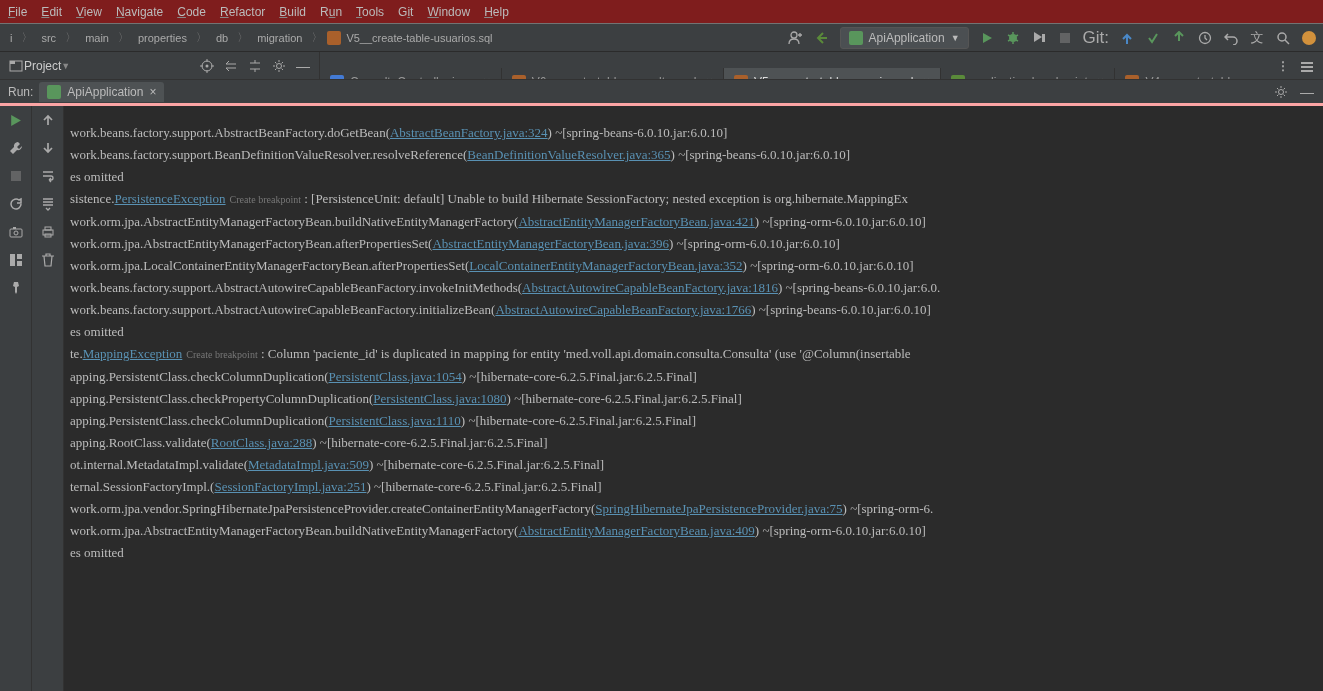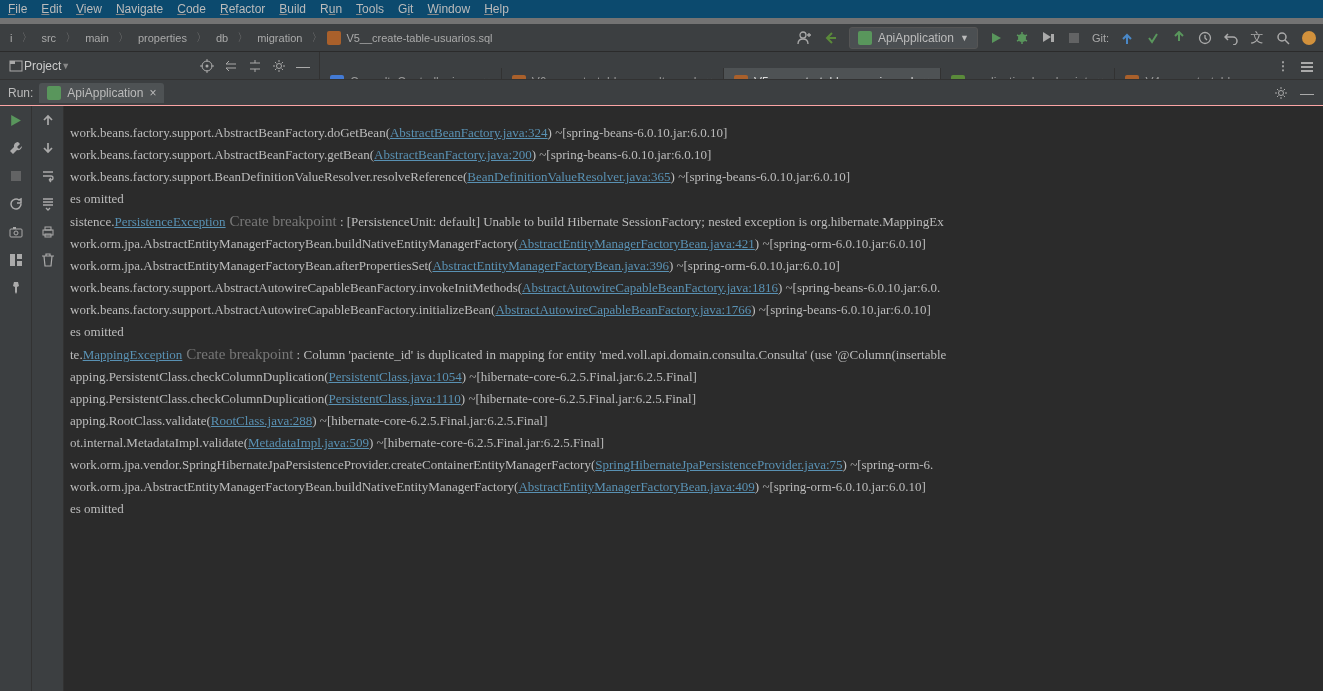--- a/index.html
+++ b/index.html
@@ -1,17 +1,17 @@
 <!DOCTYPE html>
 <html><head>
 <meta charset="utf-8">
 <style>
 * { margin:0; padding:0; box-sizing:border-box; }
 body { font-family:"Segoe UI",Arial,sans-serif; font-size:12px; background:#2b2b2b; color:#bbb; overflow:hidden; width:1323px; height:691px; }
-.menubar { display:flex; align-items:center; height:24px; padding:0 8px; background:#0c4a6e; border-bottom:6px solid #737373; gap:14px; }
+.menubar { display:flex; align-items:center; height:24px; padding:0 8px; background:#7f1d1d; border-bottom:1px solid #737373; gap:14px; }
 .menubar .mi { color:#bbb; cursor:pointer; }
 .menubar .mi u { text-decoration:underline; text-decoration-color:#888; }
 .navbar { display:flex; align-items:center; height:28px; background:#3c3f41; border-bottom:1px solid #2b2b2b; padding:0 6px; }
 .crumbs { display:flex; align-items:center; gap:1px; font-size:11px; color:#aaa; }
 .crumb { padding:2px 4px; }
 .crumb.sep { color:#777; }
 .nav-right { margin-left:auto; display:flex; align-items:center; gap:10px; }
 .icon { display:inline-flex; align-items:center; justify-content:center; width:16px; height:16px; color:#aaa; }
 .run-config { display:flex; align-items:center; gap:6px; background:#4b4f52; border:1px solid #555; border-radius:3px; padding:2px 8px; height:22px; }
 .tabbar { display:flex; align-items:stretch; height:28px; background:#3c3f41; border-bottom:1px solid #323232; }
@@ -21,30 +21,30 @@
 .tabs { display:flex; align-items:center; overflow:hidden; flex:1; }
 .tab { display:flex; align-items:center; gap:6px; padding:0 10px; height:100%; border-right:1px solid #323232; color:#999; white-space:nowrap;margin-top:32px; }
 .tab.active { background:#4e5254; color:#ddd; }
 .tab .close { color:#888; font-size:13px; margin-left:3px; }
 .fi { width:14px; height:14px; display:inline-block; border-radius:2px; }
 .fi-java { background:#437ad4; }
 .fi-sql { background:#a9602b; }
 .fi-prop { background:#5a8a3a; }
 .fi-run { background:#59965c; }
 .tab-more { display:flex; align-items:center; padding:0 8px; gap:8px; }
-.runbar { display:flex; align-items:center; height:26px; background:#3c3f41; border-bottom:1px solid #fca5a5; padding:0 8px; font-size:12px;justify-content:center; }
+.runbar { display:flex; align-items:center; height:26px; background:#3c3f41; border-bottom:3px solid #fca5a5; padding:0 8px; font-size:12px;justify-content:center; }
 .runbar .tab-run { display:flex; align-items:center; gap:6px; background:#4e5254; padding:3px 8px; border-radius:3px 3px 0 0; margin-left:6px; }
 .runbar-tools { margin-left:auto; display:flex; gap:10px; }
 .main { display:flex; height:calc(691px - 24px - 28px - 28px - 26px); }
 .gutter { width:32px; background:#3c3f41; display:flex; flex-direction:column; align-items:center; padding-top:6px; gap:12px; border-right:1px solid #323232; }
 .gutter2 { width:32px; background:#3c3f41; display:flex; flex-direction:column; align-items:center; padding-top:6px; gap:12px; border-right:1px solid #323232; }
 .console { flex:1; background:#2b2b2b; font-family:Liberation Serif, serif; font-size:13px; line-height:22px; padding:16px 0 4px 2px; overflow:hidden; white-space:nowrap; color:#bcbcbc; }
 .ln { padding:0 4px; }
 .lk { color:#5991b3; text-decoration:underline; cursor:pointer; }
-.bp { color:#777; font-size:15px; margin-left:4px; }
+.bp { color:#777; font-size:10px; margin-left:4px; }
 svg { display:block; }
 </style>
 </head>
 <body>
 
 <div class="menubar">
   <span class="mi"><u>F</u>ile</span>
   <span class="mi"><u>E</u>dit</span>
   <span class="mi"><u>V</u>iew</span>
   <span class="mi"><u>N</u>avigate</span>
@@ -108,21 +108,21 @@
         <svg width="14" height="14" viewBox="0 0 14 14">
           <path d="M2 1l8 5-8 5z" fill="#aaa"></path>
           <rect x="10" y="3" width="3" height="8" fill="#aaa"></rect>
         </svg>
       </span>
     <span class="icon" style="opacity:.5">
         <svg width="12" height="12" viewBox="0 0 12 12">
           <rect x="1" y="1" width="10" height="10" fill="#888"></rect>
         </svg>
       </span>
-    <span style="color:#aaa;font-size:11px">Git:</span>
+    <span style="color:#aaa;font-size:17px">Git:</span>
     <span class="icon">
         <svg width="14" height="14" viewBox="0 0 14 14">
           <path d="M7 13V4M3 8l4-4 4 4" stroke="#4a88c7" stroke-width="2" fill="none"></path>
         </svg>
       </span>
     <span class="icon">
         <svg width="14" height="14" viewBox="0 0 14 14">
           <path d="M3 7l3 4 5-8" stroke="#59965c" stroke-width="2" fill="none"></path>
         </svg>
       </span>
@@ -321,31 +321,33 @@
         </svg>
       </span>
     <span class="icon">
         <svg width="14" height="14" viewBox="0 0 14 14">
           <path d="M3 3h8l-1 10H4zM5 3V1h4v2M1 3h12" stroke="#aaa" fill="none" stroke-width="1.2"></path>
         </svg>
       </span>
   </div>
   <div class="console" id="console">
       <div class="ln"><span>work.beans.factory.support.AbstractBeanFactory.doGetBean(</span><span class="lk">AbstractBeanFactory.java:324</span><span>) ~[spring-beans-6.0.10.jar:6.0.10]</span></div>
-      <div class="ln"><span>work.beans.factory.support.AbstractBeanFactory.getBean(</span><span class="lk">AbstractBeanFactory.java:200</span><span>) ~[spring-beans-6.0.10.jar:6.0.10]</span></div>
       <div class="ln"><span>work.beans.factory.support.BeanDefinitionValueResolver.resolveReference(</span><span class="lk">BeanDefinitionValueResolver.java:365</span><span>) ~[spring-beans-6.0.10.jar:6.0.10]</span></div>
       <div class="ln"><span>es omitted</span></div>
       <div class="ln"><span>sistence.</span><span class="lk">PersistenceException</span><span class="bp">Create breakpoint</span><span> : [PersistenceUnit: default] Unable to build Hibernate SessionFactory; nested exception is org.hibernate.MappingEx</span></div>
       <div class="ln"><span>work.orm.jpa.AbstractEntityManagerFactoryBean.buildNativeEntityManagerFactory(</span><span class="lk">AbstractEntityManagerFactoryBean.java:421</span><span>) ~[spring-orm-6.0.10.jar:6.0.10]</span></div>
       <div class="ln"><span>work.orm.jpa.AbstractEntityManagerFactoryBean.afterPropertiesSet(</span><span class="lk">AbstractEntityManagerFactoryBean.java:396</span><span>) ~[spring-orm-6.0.10.jar:6.0.10]</span></div>
+      <div class="ln"><span>work.orm.jpa.LocalContainerEntityManagerFactoryBean.afterPropertiesSet(</span><span class="lk">LocalContainerEntityManagerFactoryBean.java:352</span><span>) ~[spring-orm-6.0.10.jar:6.0.10]</span></div>
       <div class="ln"><span>work.beans.factory.support.AbstractAutowireCapableBeanFactory.invokeInitMethods(</span><span class="lk">AbstractAutowireCapableBeanFactory.java:1816</span><span>) ~[spring-beans-6.0.10.jar:6.0.</span></div>
       <div class="ln"><span>work.beans.factory.support.AbstractAutowireCapableBeanFactory.initializeBean(</span><span class="lk">AbstractAutowireCapableBeanFactory.java:1766</span><span>) ~[spring-beans-6.0.10.jar:6.0.10]</span></div>
       <div class="ln"><span>es omitted</span></div>
       <div class="ln"><span>te.</span><span class="lk">MappingException</span><span class="bp">Create breakpoint</span><span> : Column 'paciente_id' is duplicated in mapping for entity 'med.voll.api.domain.consulta.Consulta' (use '@Column(insertable</span></div>
       <div class="ln"><span>apping.PersistentClass.checkColumnDuplication(</span><span class="lk">PersistentClass.java:1054</span><span>) ~[hibernate-core-6.2.5.Final.jar:6.2.5.Final]</span></div>
+      <div class="ln"><span>apping.PersistentClass.checkPropertyColumnDuplication(</span><span class="lk">PersistentClass.java:1080</span><span>) ~[hibernate-core-6.2.5.Final.jar:6.2.5.Final]</span></div>
       <div class="ln"><span>apping.PersistentClass.checkColumnDuplication(</span><span class="lk">PersistentClass.java:1110</span><span>) ~[hibernate-core-6.2.5.Final.jar:6.2.5.Final]</span></div>
       <div class="ln"><span>apping.RootClass.validate(</span><span class="lk">RootClass.java:288</span><span>) ~[hibernate-core-6.2.5.Final.jar:6.2.5.Final]</span></div>
       <div class="ln"><span>ot.internal.MetadataImpl.validate(</span><span class="lk">MetadataImpl.java:509</span><span>) ~[hibernate-core-6.2.5.Final.jar:6.2.5.Final]</span></div>
+      <div class="ln"><span>ternal.SessionFactoryImpl.<init>(</init></span><span class="lk">SessionFactoryImpl.java:251</span><span>) ~[hibernate-core-6.2.5.Final.jar:6.2.5.Final]</span></div>
       <div class="ln"><span>work.orm.jpa.vendor.SpringHibernateJpaPersistenceProvider.createContainerEntityManagerFactory(</span><span class="lk">SpringHibernateJpaPersistenceProvider.java:75</span><span>) ~[spring-orm-6.</span></div>
       <div class="ln"><span>work.orm.jpa.AbstractEntityManagerFactoryBean.buildNativeEntityManagerFactory(</span><span class="lk">AbstractEntityManagerFactoryBean.java:409</span><span>) ~[spring-orm-6.0.10.jar:6.0.10]</span></div>
       <div class="ln"><span>es omitted</span></div>
     </div>
 </div>
 
 </body></html>

